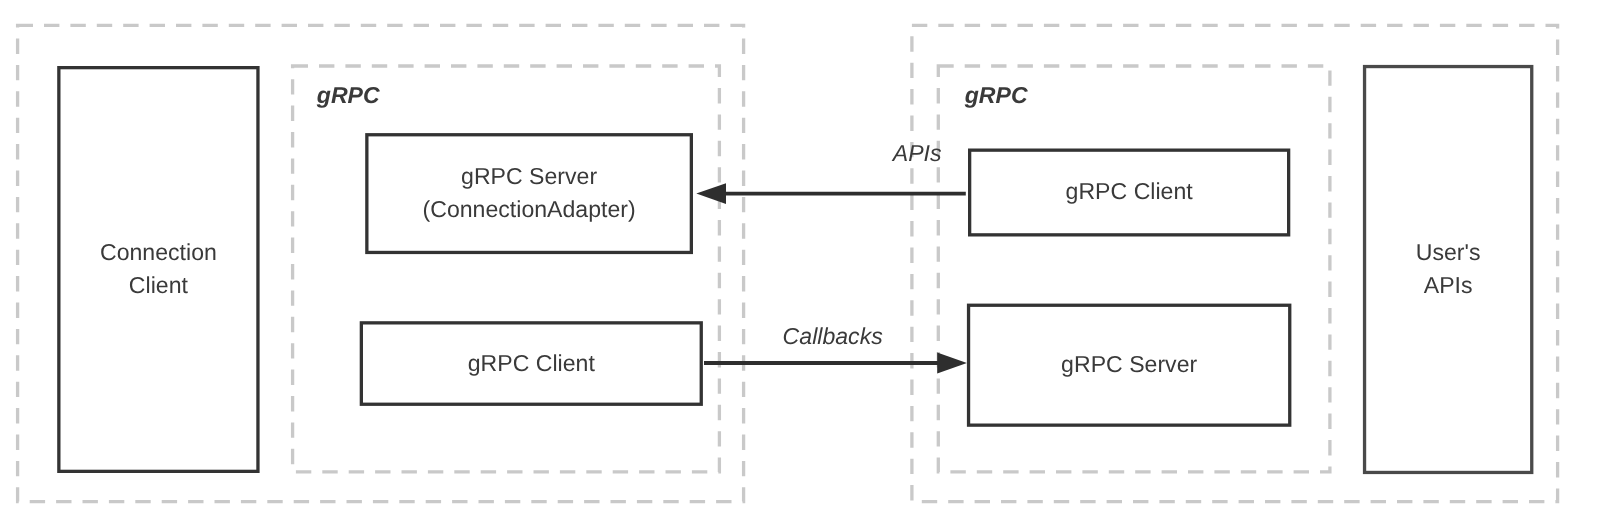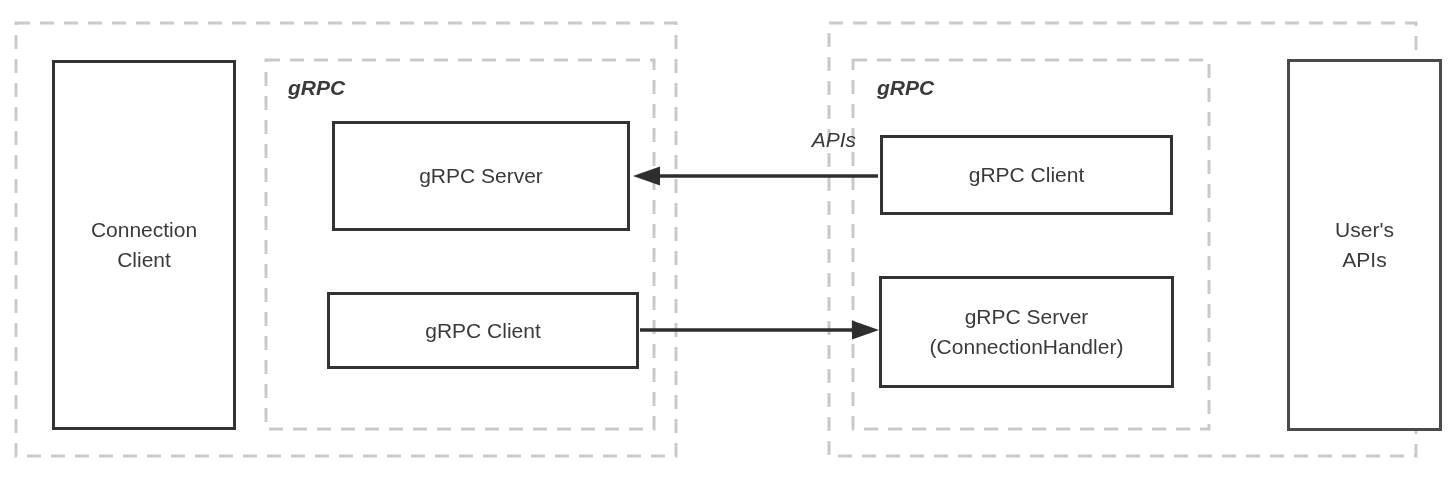--- a/index.html
+++ b/index.html
@@ -42,21 +42,21 @@
     text-align: center;
     font-size: 21px;
     line-height: 30px;
     color: var(--text);
   }
   .box-process   { left: 52px;   top: 60px;  width: 184px; height: 370px; }
   .box-adapter   { left: 332px;  top: 121px; width: 298px; height: 110px; }
   .box-lclient   { left: 327px;  top: 292px; width: 312px; height: 77px;  }
   .box-rclient   { left: 880px;  top: 135px; width: 293px; height: 80px;  }
   .box-handler   { left: 879px;  top: 276px; width: 295px; height: 112px; }
-  .box-usercode  { left: 1287px; top: 59px;  width: 155px; height: 372px;
+  .box-usercode  { left: 1239px; top: 59px;  width: 155px; height: 372px;
                    border-color: var(--user-box-border); }
 
   .grpc-label {
     position: absolute;
     font-style: italic;
     font-weight: bold;
     font-size: 21px;
     line-height: 24px;
     color: var(--text);
   }
@@ -96,38 +96,39 @@
     </g>
   </svg>
 
   <div class="box box-process">
     <span>Connection</span>
     <span>Client</span>
   </div>
 
   <div class="box box-adapter">
     <span>gRPC Server</span>
+    <span>(ConnectionAdapter)</span>
   </div>
 
   <div class="box box-lclient">
     <span>gRPC Client</span>
   </div>
 
   <div class="box box-rclient">
     <span>gRPC Client</span>
   </div>
 
   <div class="box box-handler">
     <span>gRPC Server</span>
-    <span>(ConnectionHandler)</span>
   </div>
 
   <div class="box box-usercode">
     <span>User's</span>
     <span>APIs</span>
   </div>
 
   <div class="grpc-label grpc-label-left">gRPC</div>
   <div class="grpc-label grpc-label-right">gRPC</div>
 
   <div class="arrow-label arrow-label-apis">APIs</div>
+  <div class="arrow-label arrow-label-callbacks">Callbacks</div>
 
 </div>
 
 </body></html>

